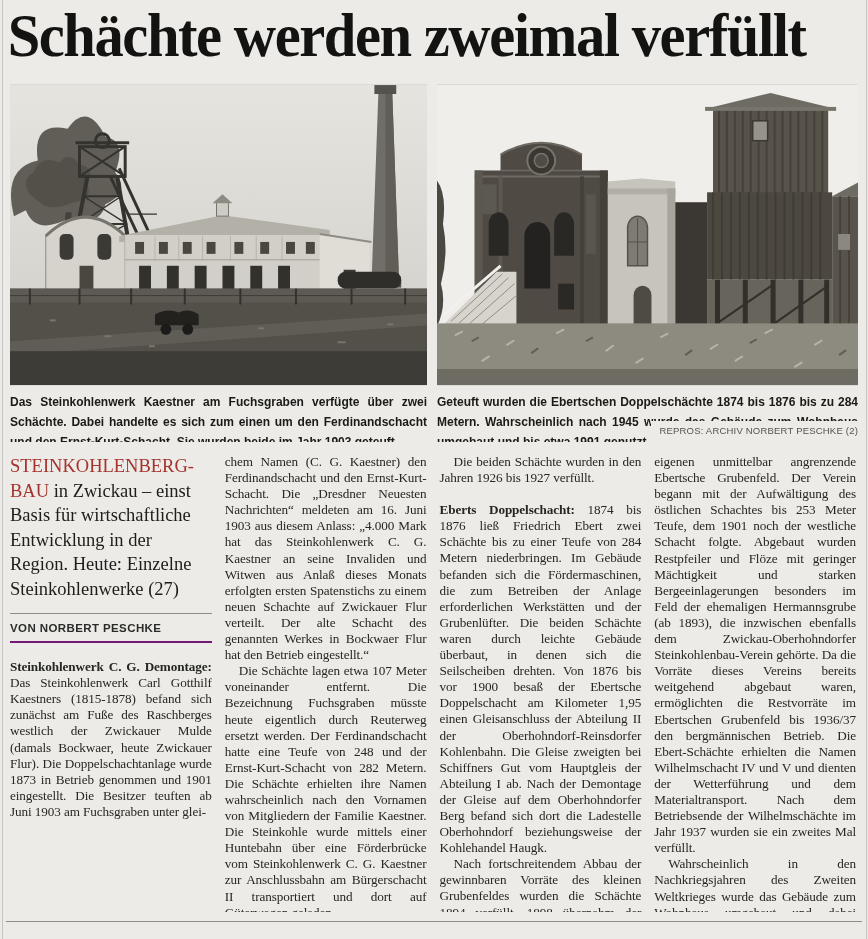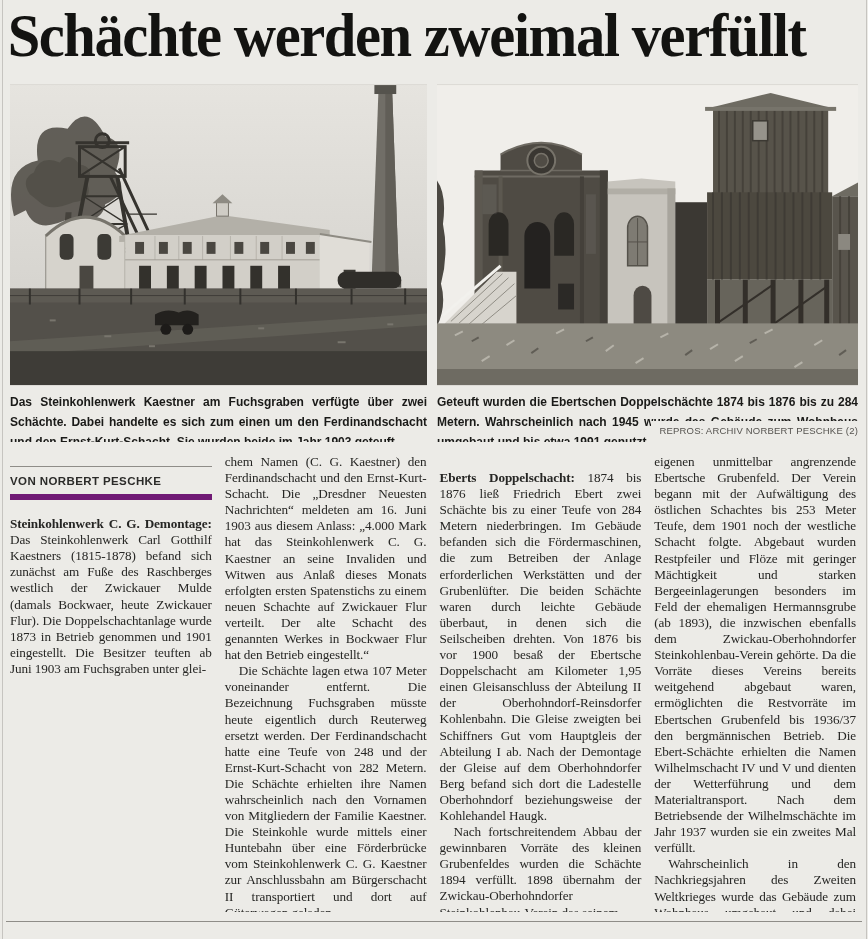--- a/index.html
+++ b/index.html
@@ -40,21 +40,21 @@
   .article{display:flex;gap:13px;padding:12px 12px 0 10px;height:458px;overflow:hidden;}
   .col{width:202px;font-size:13.2px;line-height:16.1px;text-align:justify;
        letter-spacing:-0.1px;color:#262624;}
   .col p{margin:0;}
   .col p.indent{text-indent:14px;}
   .col p.section{margin-top:16px;}
   .standfirst{font-size:18.5px;line-height:24.5px;letter-spacing:0;color:#1d1d1b;text-align:left;}
   .standfirst .red{color:#a5322c;}
   .byline-block{
     margin:12px 0 12px 0;padding:6px 0 5px 0;
-    border-top:1px solid #8f8d88;border-bottom:6px solid #701a75;
+    border-top:1px solid #8f8d88;border-bottom:2px solid #701a75;
     font-family:"Liberation Sans", sans-serif;font-size:11.5px;font-weight:700;
     letter-spacing:0.4px;color:#2b2b29;text-align:left;
   }
   .lead-sans{font-family:"Liberation Sans", sans-serif;font-weight:700;font-size:11.8px;letter-spacing:0.2px;}
   .lead-serif{font-weight:700;}
 </style>
 </head>
 <body>
 
 <div class="page">
@@ -317,32 +317,36 @@
     <div class="cap-left">Das Steinkohlenwerk Kaestner am Fuchsgraben verfügte über zwei Schächte. Dabei handelte es sich zum einen um den Ferdinandschacht und den Ernst-Kurt-Schacht. Sie wurden beide im Jahr 1903 geteuft.</div>
     <div class="cap-right">
       <span>Geteuft wurden die Ebertschen Doppelschächte 1874 bis 1876 bis zu 284 Metern. Wahrscheinlich nach 1945 wurde das Gebäude zum Wohnhaus umgebaut und bis etwa 1991 genutzt.</span>
       <span class="credit">REPROS: ARCHIV NORBERT PESCHKE (2)</span>
     </div>
   </div>
 
   <div class="article">
 
     <div class="col">
+      <div class="standfirst">
+        <span class="red">STEINKOHLENBERG-BAU</span><span> in Zwickau – einst Basis für wirtschaftliche Entwicklung in der Region. Heute: Einzelne Steinkohlenwerke (27)</span>
+      </div>
       <div class="byline-block">VON NORBERT PESCHKE</div>
       <p class="graf section">
         <span class="lead-serif">Steinkohlenwerk C. G. Demontage:</span><span> Das Steinkohlenwerk Carl Gotthilf Kaestners (1815-1878) befand sich zunächst am Fuße des Raschberges westlich der Zwickauer Mulde (damals Bockwaer, heute Zwickauer Flur). Die Doppelschachtanlage wurde 1873 in Betrieb genommen und 1901 eingestellt. Die Besitzer teuften ab Juni 1903 am Fuchsgraben unter glei-</span>
       </p>
     </div>
 
     <div class="col">
       <p class="graf">chem Namen (C. G. Kaestner) den Ferdinandschacht und den Ernst-Kurt-Schacht. Die „Dresdner Neuesten Nachrichten“ meldeten am 16. Juni 1903 aus diesem Anlass: „4.000 Mark hat das Steinkohlenwerk C. G. Kaestner an seine Invaliden und Witwen aus Anlaß dieses Monats erfolgten ersten Spatenstichs zu einem neuen Schachte auf Zwickauer Flur verteilt. Der alte Schacht des genannten Werkes in Bockwaer Flur hat den Betrieb eingestellt.“</p>
       <p class="graf indent">Die Schächte lagen etwa 107 Meter voneinander entfernt. Die Bezeichnung Fuchsgraben müsste heute eigentlich durch Reuterweg ersetzt werden. Der Ferdinandschacht hatte eine Teufe von 248 und der Ernst-Kurt-Schacht von 282 Metern. Die Schächte erhielten ihre Namen wahrscheinlich nach den Vornamen von Mitgliedern der Familie Kaestner. Die Steinkohle wurde mittels einer Huntebahn über eine Förderbrücke vom Steinkohlenwerk C. G. Kaestner zur Anschlussbahn am Bürgerschacht II transportiert und dort auf Güterwagen geladen.</p>
     </div>
 
     <div class="col">
+      <p class="graf indent">Die beiden Schächte wurden in den Jahren 1926 bis 1927 verfüllt.</p>
       <p class="graf section">
         <span class="lead-serif">Eberts Doppelschacht:</span><span> 1874 bis 1876 ließ Friedrich Ebert zwei Schächte bis zu einer Teufe von 284 Metern niederbringen. Im Gebäude befanden sich die Fördermaschinen, die zum Betreiben der Anlage erforderlichen Werkstätten und der Grubenlüfter. Die beiden Schächte waren durch leichte Gebäude überbaut, in denen sich die Seilscheiben drehten. Von 1876 bis vor 1900 besaß der Ebertsche Doppelschacht am Kilometer 1,95 einen Gleisanschluss der Abteilung II der Oberhohndorf-Reinsdorfer Kohlenbahn. Die Gleise zweigten bei Schiffners Gut vom Hauptgleis der Abteilung I ab. Nach der Demontage der Gleise auf dem Oberhohndorfer Berg befand sich dort die Ladestelle Oberhohndorf beziehungsweise der Kohlehandel Haugk.</span>
       </p>
       <p class="graf indent">Nach fortschreitendem Abbau der gewinnbaren Vorräte des kleinen Grubenfeldes wurden die Schächte 1894 verfüllt. 1898 übernahm der Zwickau-Oberhohndorfer Steinkohlenbau-Verein das seinem</p>
     </div>
 
     <div class="col">
       <p class="graf">eigenen unmittelbar angrenzende Ebertsche Grubenfeld. Der Verein begann mit der Aufwältigung des östlichen Schachtes bis 253 Meter Teufe, dem 1901 noch der westliche Schacht folgte. Abgebaut wurden Restpfeiler und Flöze mit geringer Mächtigkeit und starken Bergeeinlagerungen besonders im Feld der ehemaligen Hermannsgrube (ab 1893), die inzwischen ebenfalls dem Zwickau-Oberhohndorfer Steinkohlenbau-Verein gehörte. Da die Vorräte dieses Vereins bereits weitgehend abgebaut waren, ermöglichten die Restvorräte im Ebertschen Grubenfeld bis 1936/37 den bergmännischen Betrieb. Die Ebert-Schächte erhielten die Namen Wilhelmschacht IV und V und dienten der Wetterführung und dem Materialtransport. Nach dem Betriebsende der Wilhelmschächte im Jahr 1937 wurden sie ein zweites Mal verfüllt.</p>
       <p class="graf indent">Wahrscheinlich in den Nachkriegsjahren des Zweiten Weltkrieges wurde das Gebäude zum Wohnhaus umgebaut und dabei aufgestockt. Bis etwa 1998 wurde das heute (2005) leer stehende Gebäude als Wohnhaus genutzt.</p>
     </div>

